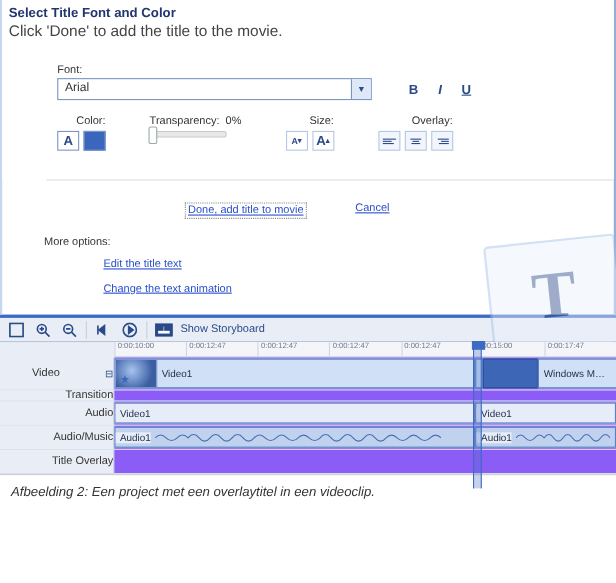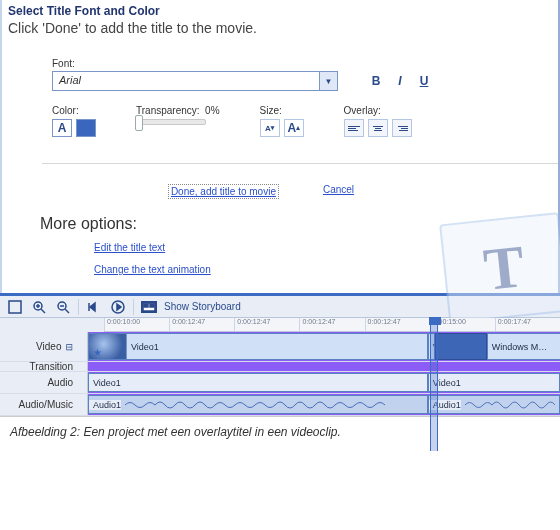--- a/index.html
+++ b/index.html
@@ -9,31 +9,31 @@
 
   .titlepane { background: #fff; padding: 4px 6px 10px 6px; }
   .titlepane h1 { font-size: 12px; font-weight: bold; color: #22356f; margin-bottom: 2px; }
   .titlepane .sub { font-size: 14px; color: #444; }
 
   .form-area { padding: 12px 28px 6px 50px; background: #fff; }
   .row-label { font-size: 10px; color: #333; margin-bottom: 2px; }
 
   .font-row { display: flex; align-items: center; gap: 10px; margin-bottom: 14px; }
   .font-select { flex: 0 0 286px; display: flex; border: 1px solid #7a96c6; background: #fff; height: 20px; }
-  .font-select .val { flex: 1; padding: 2px 6px; font-size: 11px; color: #333; font-style: italic; }
+  .font-select .val { flex: 1; padding: 2px 6px; font-size: 11px; color: #333; }
   .font-select .dd { width: 18px; display: flex; align-items: center; justify-content: center; background: #dfe8f7; border-left: 1px solid #7a96c6; }
   .font-select .dd span { font-size: 8px; color: #2a4a8a; }
 
   .style-buttons { display: flex; gap: 8px; margin-left: 20px; }
   .style-btn { width: 16px; height: 16px; color: #2a4a8a; font-size: 12px; font-weight: bold; text-align: center; border: 1px solid transparent; cursor: pointer; }
   .style-btn.italic { font-style: italic; }
   .style-btn.ul { text-decoration: underline; }
 
   .props { display: flex; gap: 40px; margin-bottom: 20px; }
-  .prop-col .label { font-size: 10px; color: #333; margin-bottom: 3px; }
+  .prop-col .label { font-size: 10px; color: #333; margin-bottom: 3px; text-align: right; }
 
   .color-swatches { display: flex; gap: 4px; }
   .swatch { width: 20px; height: 18px; border: 1px solid #7a96c6; display: flex; align-items: center; justify-content: center; }
   .swatch.text { background: #fff; }
   .swatch.bg { background: #3a67bd; }
   .capA { color: #2a4a8a; font-weight: bold; font-size: 12px; }
 
   .trans { display: flex; align-items: center; gap: 6px; }
   .trans .bar { width: 70px; height: 6px; background: #e8e8e8; border: 1px solid #c8c8c8; border-radius: 2px; position: relative; }
   .trans .slider { position: absolute; left: -2px; top: -5px; width: 8px; height: 16px; background: #fff; border: 1px solid #9aa; border-radius: 2px; }
@@ -50,21 +50,21 @@
   .pos-lines.center .ln{margin:0 auto}.pos-lines.center .ln:nth-child(1){width:10px}.pos-lines.center .ln:nth-child(2){width:6px}.pos-lines.center .ln:nth-child(3){width:8px}
   .pos-lines.right .ln{margin-left:auto}.pos-lines.right .ln:nth-child(1){width:10px}.pos-lines.right .ln:nth-child(2){width:7px}.pos-lines.right .ln:nth-child(3){width:9px}
 
   hr.sep { border: none; border-top: 1px solid #d8d8d8; margin: 0 0 20px 40px; }
 
   .links-row { display: flex; justify-content: center; padding: 0 60px 12px 22px; gap: 44px; }
   .link { color: #2a4fcb; text-decoration: underline; font-size: 10px; cursor: pointer; }
   .link.boxed { border: 1px dotted #888; padding: 1px 2px; }
 
   .more-area { padding: 4px 0 8px 38px; }
-  .more-area .more-label { font-size: 16px; color: #333; margin-bottom: 8px; }
+  .more-area .more-label { font-size: 10px; color: #333; margin-bottom: 8px; }
   .more-area .link { display: inline-block; margin: 0 0 10px 18px; padding-left: 36px; }
 
   .watermark { position: absolute; right: -6px; top: 218px; width: 120px; height: 100px; transform: rotate(-6deg); opacity: 0.45; pointer-events: none; }
   .watermark .card { width: 100%; height: 100%; background: #eaf0fb; border: 2px solid #9fbde9; border-radius: 4px; display: flex; align-items: center; justify-content: center; }
   .watermark .T { font-family: serif; font-size: 60px; color: #2a4a8a; font-weight: bold; }
 
   
   .tl-wrapper { border-top: 3px solid #3c6bc4; background: #e9eef6; }
   .tl-toolbar { display: flex; align-items: center; gap: 6px; padding: 2px 6px; height: 22px; border-bottom: 1px solid #b8c5da; }
   .tl-toolbar .tbtn { width: 18px; height: 18px; display: flex; align-items: center; justify-content: center; color: #2a4a8a; cursor: pointer; }
@@ -75,21 +75,21 @@
 
   .ruler { height: 14px; background: #f3f5f9; display: flex; margin-left: 104px; border-bottom: 1px solid #c0cadd; font-size: 7px; color: #707a8c; position: relative; }
   .ruler .tick { flex: 1; border-left: 1px solid #cdd6e6; padding-left: 2px; white-space: nowrap; overflow: hidden; }
   .playhead { position: absolute; top: 0; bottom: -120px; width: 8px; background: rgba(70,110,200,0.3); border-left: 1px solid #3c6bc4; border-right: 1px solid #3c6bc4; z-index: 3; }
   .playhead .cap { position: absolute; top: -1px; left: -2px; width: 12px; height: 8px; background: #3c6bc4; }
 
   .tracks { display: flex; flex-direction: column; }
   .track { display: flex; height: 22px; align-items: stretch; border-bottom: 1px solid #d6dde9; }
   .track.tall { height: 30px; }
   .track.thin { height: 10px; }
-  .track .name { width: 88px; text-align: right; padding-right: 14px; font-size: 10px; color: #333; display: flex; align-items: center; justify-content: flex-end; background: #e9eef6; border-right: 1px solid #c0cadd; }
+  .track .name { width: 104px; text-align: right; padding-right: 0; font-size: 10px; color: #333; display: flex; align-items: center; justify-content: flex-end; background: #e9eef6; border-right: 1px solid #c0cadd; gap: 37px; }
   .track .name .exp { margin-left: 4px; font-size: 9px; color: #2a4a8a; cursor: pointer; }
   .track .lane { flex: 1; position: relative; background: #8b5cf6; overflow: hidden; }
 
   .clip { position: absolute; top: 1px; bottom: 1px; border: 1px solid #5b82c0; display: flex; align-items: center; font-size: 9px; color: #1e2a44; overflow: hidden; }
   .clip.video { background: #cfe0f7; }
   .clip.video.sel { background: #3e66b7; color: #fff; border-color: #2d4d94; }
   .clip.video .thumb { width: 38px; height: 100%; background: radial-gradient(circle at 40% 40%, #a7c4ef, #3b5fa3 70%); border-right: 1px solid #7a96c6; flex: 0 0 38px; }
   .clip.video .lbl { padding-left: 4px; }
   .clip.audio { background: #e7edf8; }
   .clip.audio .lbl { padding-left: 4px; background: #e7edf8; z-index: 1; }
@@ -326,16 +326,20 @@
           <span class="lbl">Audio1</span>
           <div class="wave">
             <svg width="100" height="14" viewBox="0 0 100 14" preserveAspectRatio="none">
                 <path d="M0 7 Q5 2 10 7 T20 7 T30 7 Q35 1 40 7 T50 7 T60 7 Q65 13 70 7 T80 7 T90 7 T100 7" stroke="#4a6db5" fill="none" stroke-width="1"></path>
               </svg>
           </div>
         </div>
       </div>
     </div>
 
+    <div class="track">
+      <div class="name">Title Overlay</div>
+      <div class="lane"></div>
+    </div>
   </div>
 </div>
 
 <div class="caption">Afbeelding 2: Een project met een overlaytitel in een videoclip.</div>
 
 </body></html>

